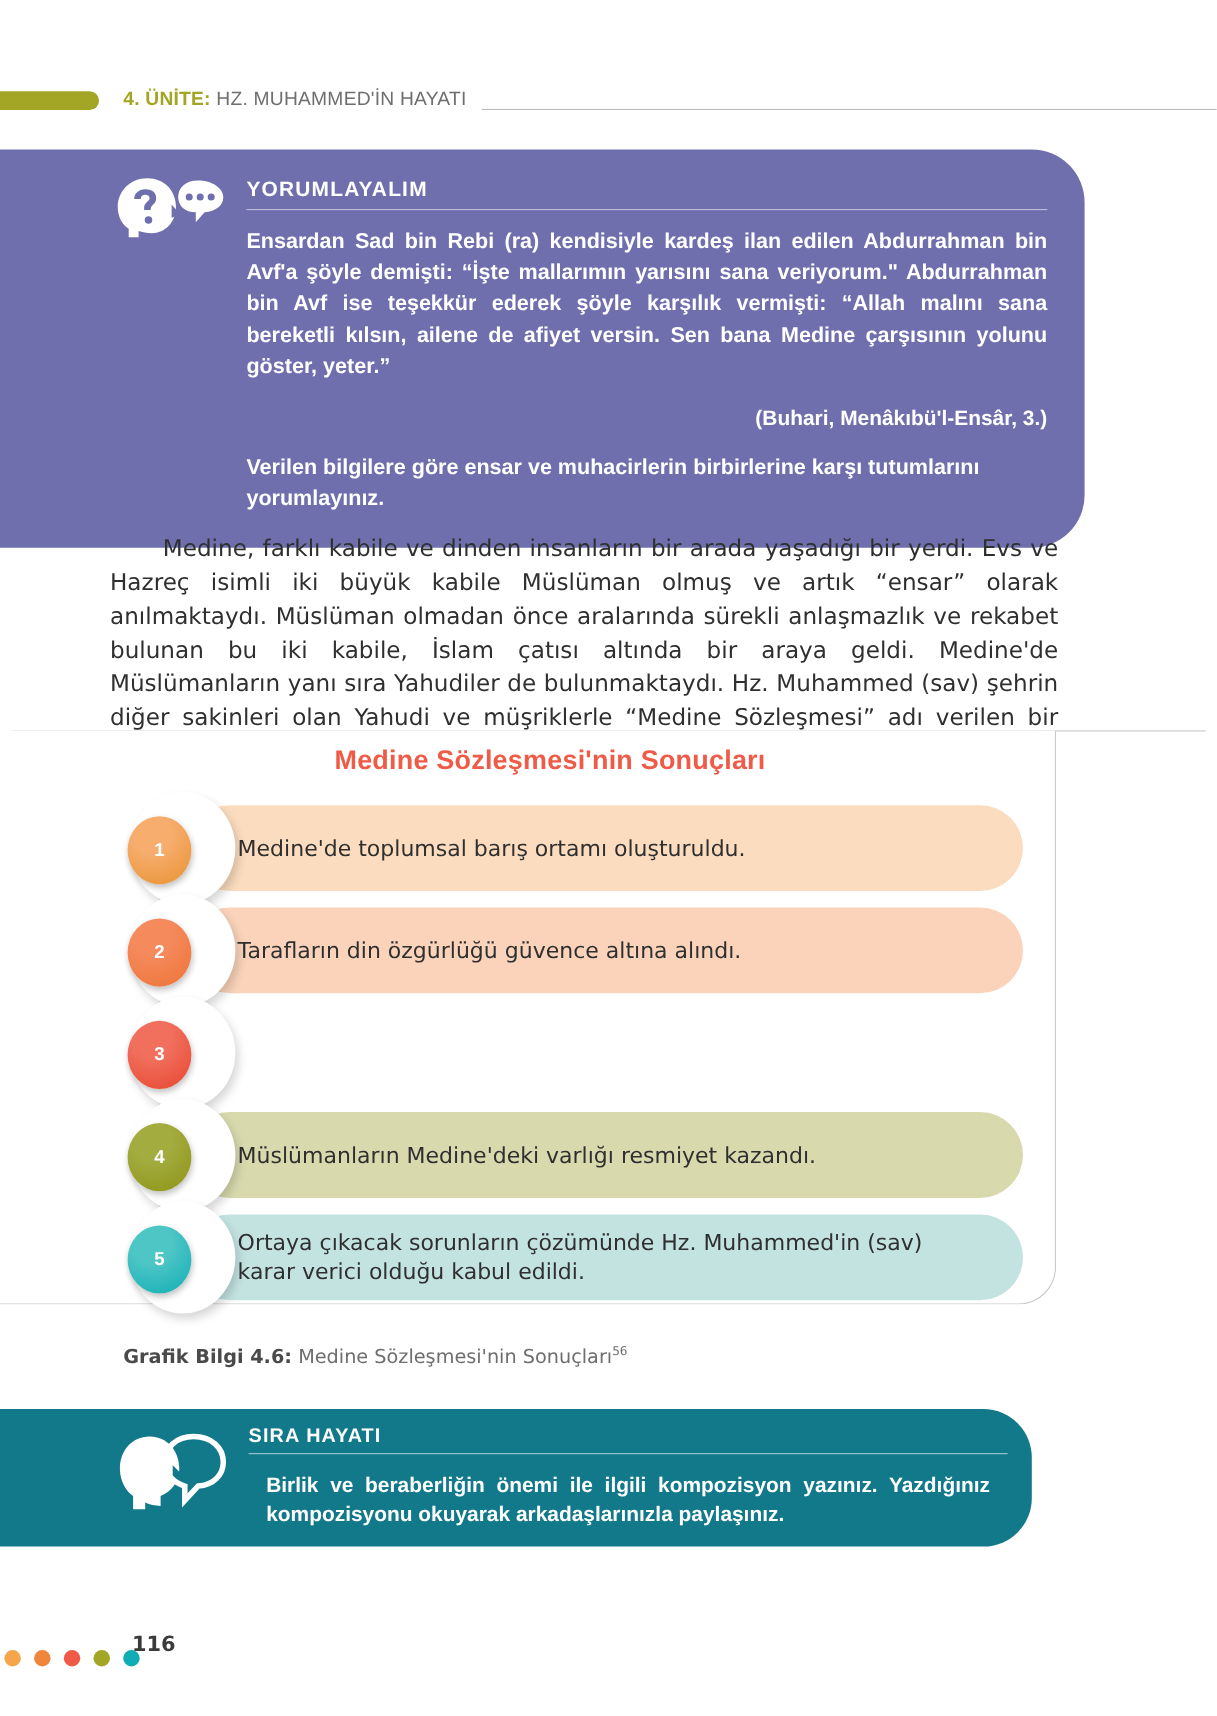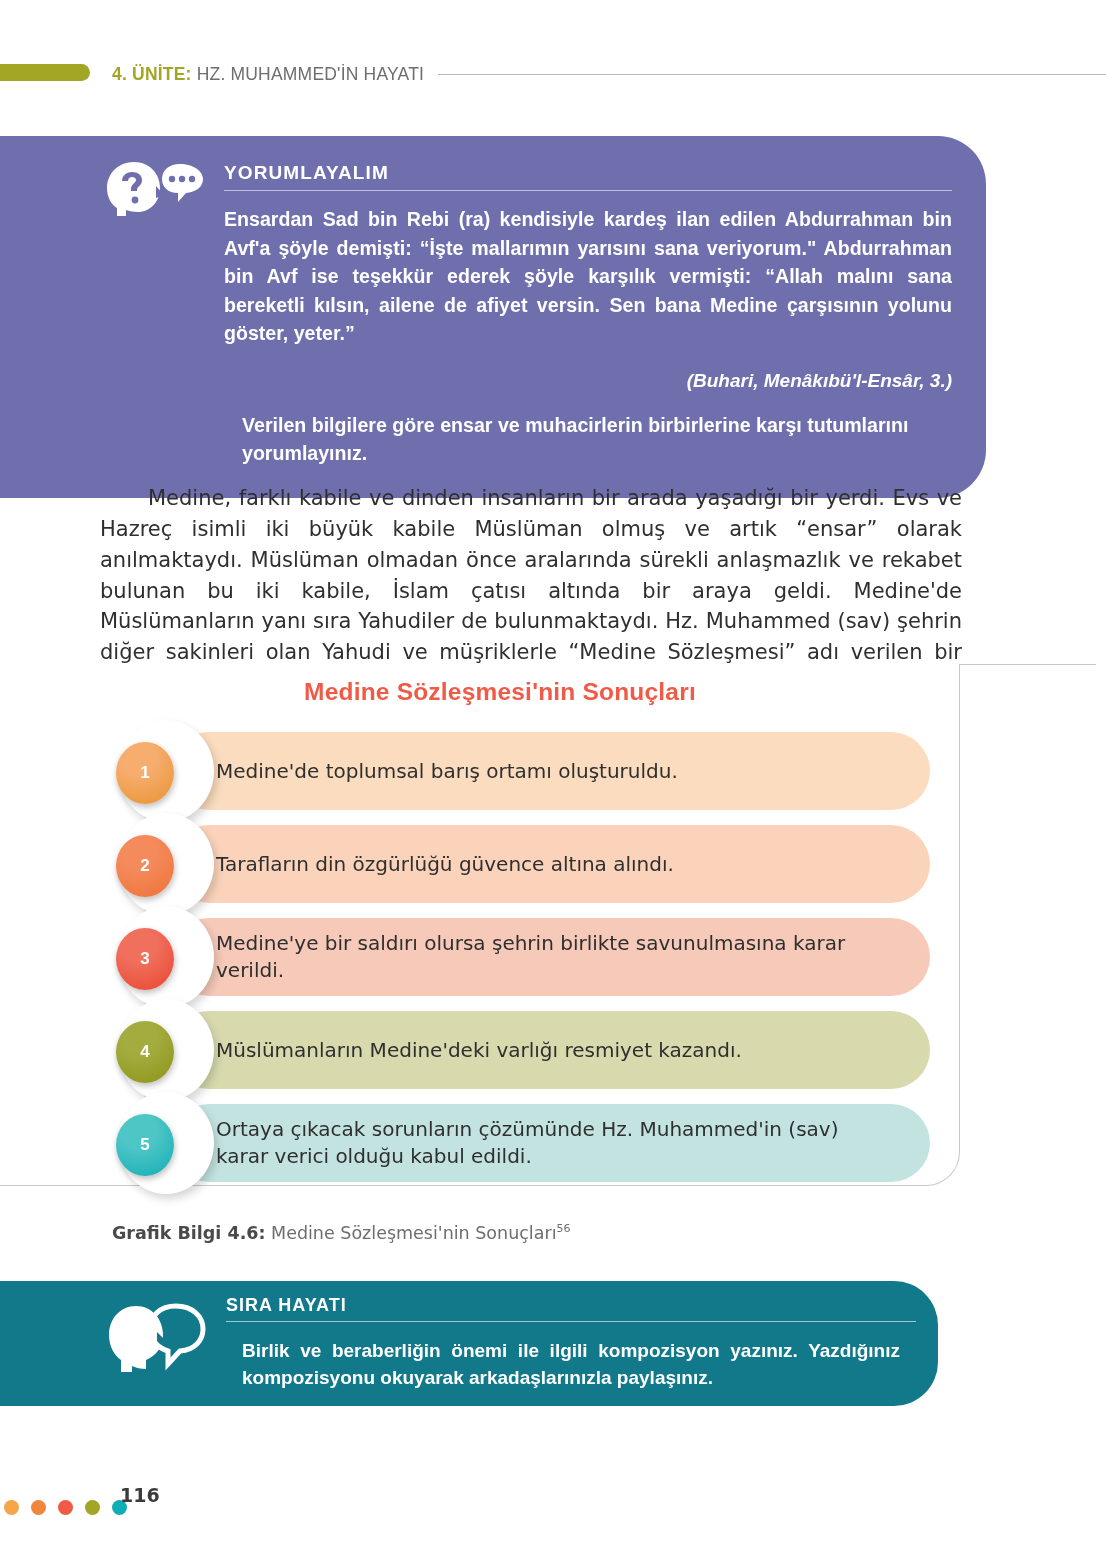--- a/index.html
+++ b/index.html
@@ -14,21 +14,21 @@
     font-family: "Liberation Sans", "DejaVu Sans", sans-serif;
     color: #3b3b3b;
     overflow: hidden;
   }
 
   
   .page-header {
     position: absolute;
     left: 0; top: 64px;
     width: 1106px; height: 36px;
-    display: flex; align-items: flex-start;
+    display: flex; align-items: flex-end;
   }
   .header-tab {
     width: 90px; height: 17px;
     background: #a3a524;
     border-radius: 0 9px 9px 0;
     flex: 0 0 auto;
   }
   .header-text {
     margin-left: 22px;
     font-size: 17.5px;
@@ -90,28 +90,27 @@
     line-height: 1.46;
     margin: 0;
     text-align: justify;
   }
   .callout-source {
     color: #ffffff;
     font-size: 19px;
     font-weight: bold;
     text-align: right;
     margin: 22px 0 0 0;
-    font-style: italic;
   }
   .callout-task {
     color: #ffffff;
     font-size: 19.6px;
     font-weight: bold;
     line-height: 1.42;
-    margin: 20px 0 0 18px;
+    margin: 20px 0 0 0;
   }
 
   
   .body-paragraph {
     position: absolute;
     left: 100px; top: 462px;
     width: 862px;
     font-size: 21px;
     line-height: 1.47;
     color: #2f2f2f;
@@ -328,23 +327,20 @@
     <div class="info-row">
       <div class="info-bar" style="background: rgb(250, 211, 186);">
         <div class="info-bar-text">Tarafların din özgürlüğü güvence altına alındı.</div>
       </div>
       <div class="info-notch"></div>
       <div class="info-badge" style="background: radial-gradient(circle at 38% 26%, rgb(245, 138, 93) 0%, rgb(245, 138, 93) 30%, rgb(237, 114, 53) 100%);">
         <span>2</span>
       </div>
     </div>
     <div class="info-row">
-      <div class="info-bar" style="background: rgb(246, 201, 185);">
-        <div class="info-bar-text">Medine'ye bir saldırı olursa şehrin birlikte savunulmasına karar verildi.</div>
-      </div>
       <div class="info-notch"></div>
       <div class="info-badge" style="background: radial-gradient(circle at 38% 26%, rgb(240, 112, 93) 0%, rgb(240, 112, 93) 30%, rgb(232, 69, 47) 100%);">
         <span>3</span>
       </div>
     </div>
     <div class="info-row">
       <div class="info-bar" style="background: rgb(216, 218, 174);">
         <div class="info-bar-text">Müslümanların Medine'deki varlığı resmiyet kazandı.</div>
       </div>
       <div class="info-notch"></div>

